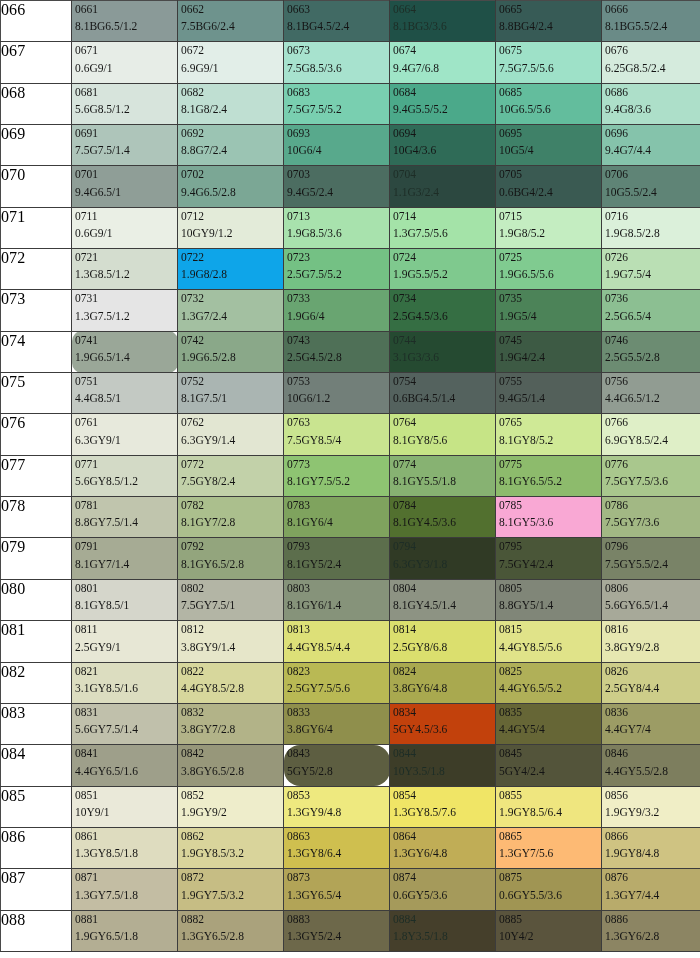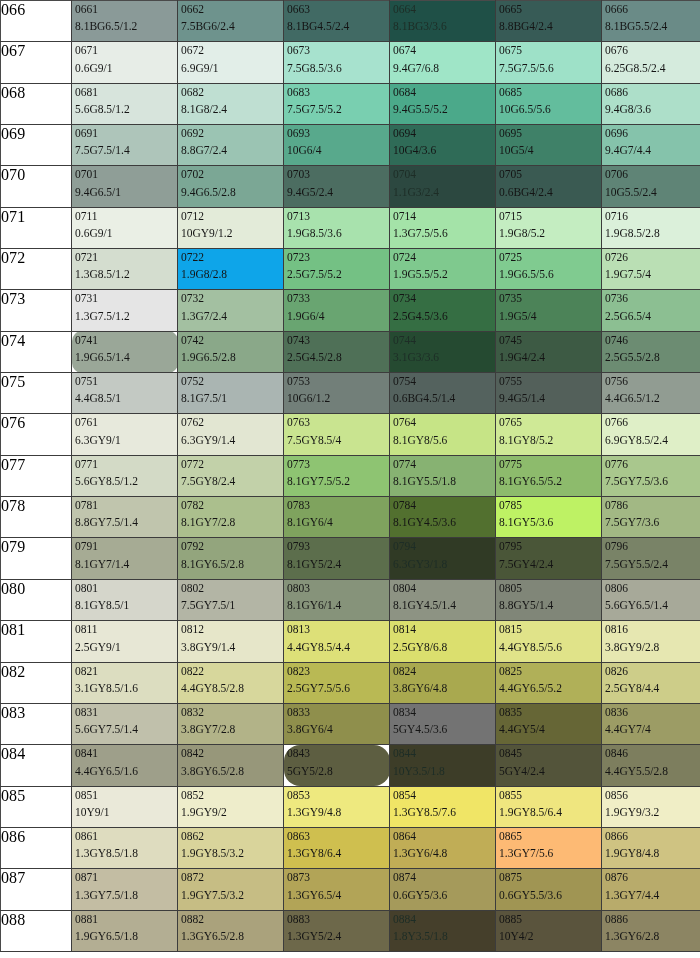--- a/index.html
+++ b/index.html
@@ -557,21 +557,21 @@
             <div class="sw-code dark-text">0783</div>
             <div class="sw-notation dark-text">8.1GY6/4</div>
           </div>
         </td>
         <td class="swatch" style="background: rgb(82, 112, 47);">
           <div class="sw-inner">
             <div class="sw-code dark-text">0784</div>
             <div class="sw-notation dark-text">8.1GY4.5/3.6</div>
           </div>
         </td>
-        <td class="swatch" style="background: #bef264; margin-left: 17px;">
+        <td class="swatch" style="background: #f9a8d4; margin-left: 17px;">
           <div class="sw-inner">
             <div class="sw-code dark-text">0785</div>
             <div class="sw-notation dark-text">8.1GY5/3.6</div>
           </div>
         </td>
         <td class="swatch" style="background: rgb(162, 184, 132);">
           <div class="sw-inner">
             <div class="sw-code dark-text">0786</div>
             <div class="sw-notation dark-text">7.5GY7/3.6</div>
           </div>
@@ -746,21 +746,21 @@
             <div class="sw-code dark-text">0832</div>
             <div class="sw-notation dark-text">3.8GY7/2.8</div>
           </div>
         </td>
         <td class="swatch" style="background: rgb(143, 143, 76);">
           <div class="sw-inner">
             <div class="sw-code dark-text">0833</div>
             <div class="sw-notation dark-text">3.8GY6/4</div>
           </div>
         </td>
-        <td class="swatch" style="background: #737373;">
+        <td class="swatch" style="background: #c2410c;">
           <div class="sw-inner">
             <div class="sw-code dark-text">0834</div>
             <div class="sw-notation dark-text">5GY4.5/3.6</div>
           </div>
         </td>
         <td class="swatch" style="background: rgb(102, 102, 54);">
           <div class="sw-inner">
             <div class="sw-code dark-text">0835</div>
             <div class="sw-notation dark-text">4.4GY5/4</div>
           </div>

